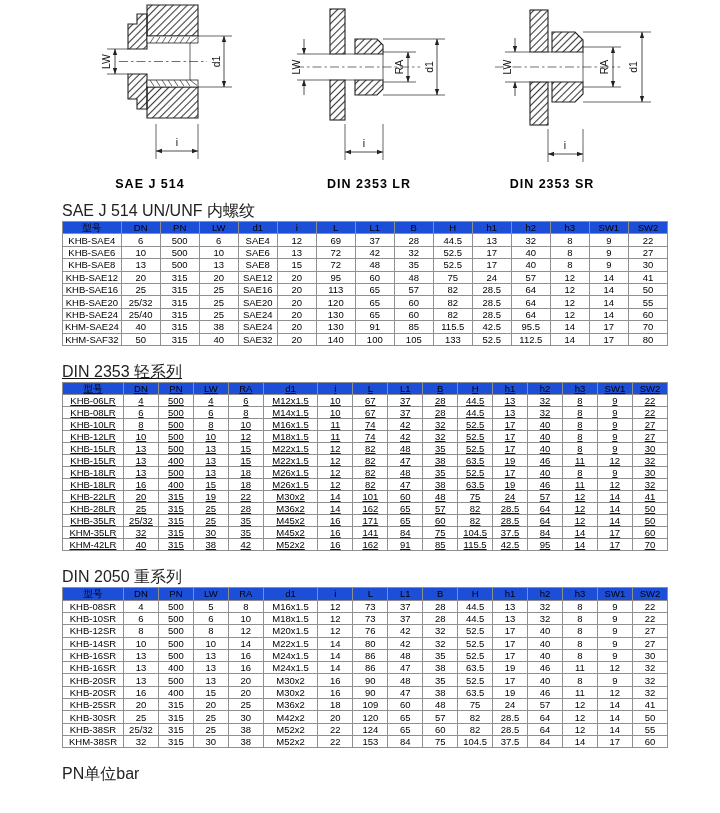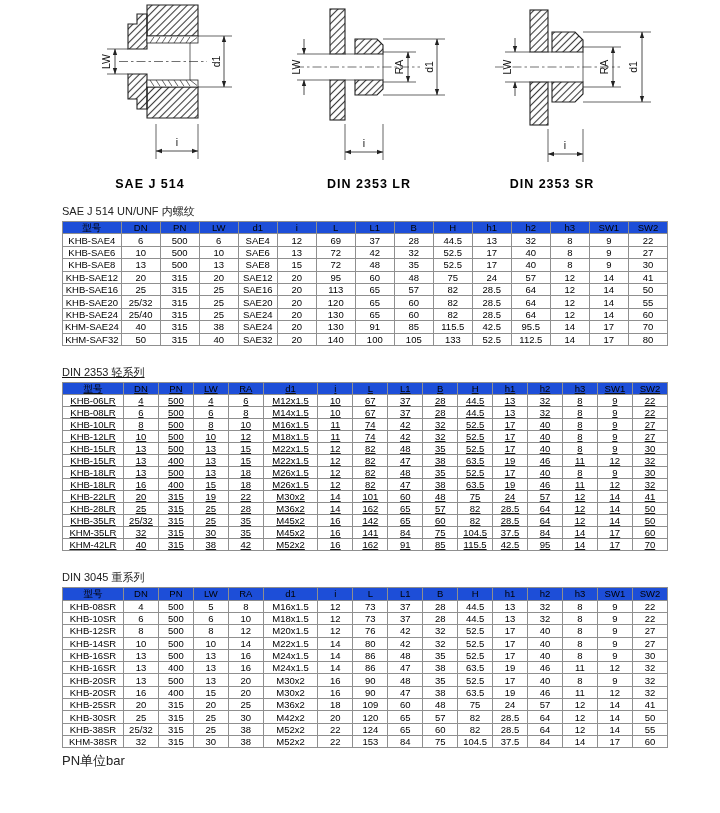--- a/index.html
+++ b/index.html
@@ -25,37 +25,37 @@
   svg { overflow:visible; }
   svg text { font-family:"Liberation Sans", sans-serif; font-size:10.5px; fill:#111; }
   .outline { fill:url(#hatch); stroke:#222; stroke-width:1.1; }
   .thin    { stroke:#222; stroke-width:0.7; fill:none; }
   .dim     { stroke:#222; stroke-width:0.8; fill:none; }
   .cl      { stroke:#333; stroke-width:0.7; fill:none; stroke-dasharray:9 3 2.5 3; }
 
   
   .content { padding:0 52px 0 62px; }
   .section { margin-top:0; }
-  .sec-title { font-size:11px; color:#222; height:14px; line-height:14px; }
+  .sec-title { font-size:16px; color:#222; height:14px; line-height:14px; }
   .s1 { margin-top:8px; } .s2 { margin-top:19px;text-decoration:underline; } .s3 { margin-top:19px; }
   table { border-collapse:collapse; width:100%; table-layout:fixed; margin-top:3px; }
   th, td {
     border:1px solid #8f8f8f;
     font-size:9.5px; font-weight:normal; text-align:center;
     padding:0; height:12.4px; line-height:11px; overflow:hidden; white-space:nowrap; color:#000;
   }
   thead th { background:#1d4ed8; }
   .t15 th:nth-child(n+2) { width:6.45%; }
   .t15 th:nth-child(1)   { width:9.7%; }
   .t16 th:nth-child(n+2) { width:5.5%; }
   .t16 th:nth-child(1)   { width:9.6%; }
   .t16 th:nth-child(6)   { width:8.6%; }
   .t16 td { height:11.9px; }
   .t16b td { height:12.3px; }
-  .footnote { font-size:13px; color:#222; margin-top:4px; }
+  .footnote { font-size:16px; color:#222; margin-top:16px; }
 </style>
 </head>
 <body>
 
 <div class="page">
 
   <div class="drawing-area">
 
     <svg id="svg-sae" width="150" height="170" viewBox="0 0 150 170">
       <defs>
@@ -569,21 +569,21 @@
               <td>50</td>
             </tr>
             <tr>
               <td>KHB-35LR</td>
               <td>25/32</td>
               <td>315</td>
               <td>25</td>
               <td>35</td>
               <td>M45x2</td>
               <td>16</td>
-              <td>142</td>
+              <td>171</td>
               <td>65</td>
               <td>60</td>
               <td>82</td>
               <td>28.5</td>
               <td>64</td>
               <td>12</td>
               <td>14</td>
               <td>50</td>
             </tr>
             <tr>
@@ -620,21 +620,21 @@
               <td>95</td>
               <td>14</td>
               <td>17</td>
               <td>70</td>
             </tr>
           </tbody>
       </table>
     </div>
 
     <div class="section s3">
-      <div class="sec-title">DIN 3045 重系列</div>
+      <div class="sec-title">DIN 2050 重系列</div>
       <table class="t16 t16b">
         <thead>
             <tr>
               <th>型号</th>
               <th>DN</th>
               <th>PN</th>
               <th>LW</th>
               <th>RA</th>
               <th>d1</th>
               <th>i</th>

